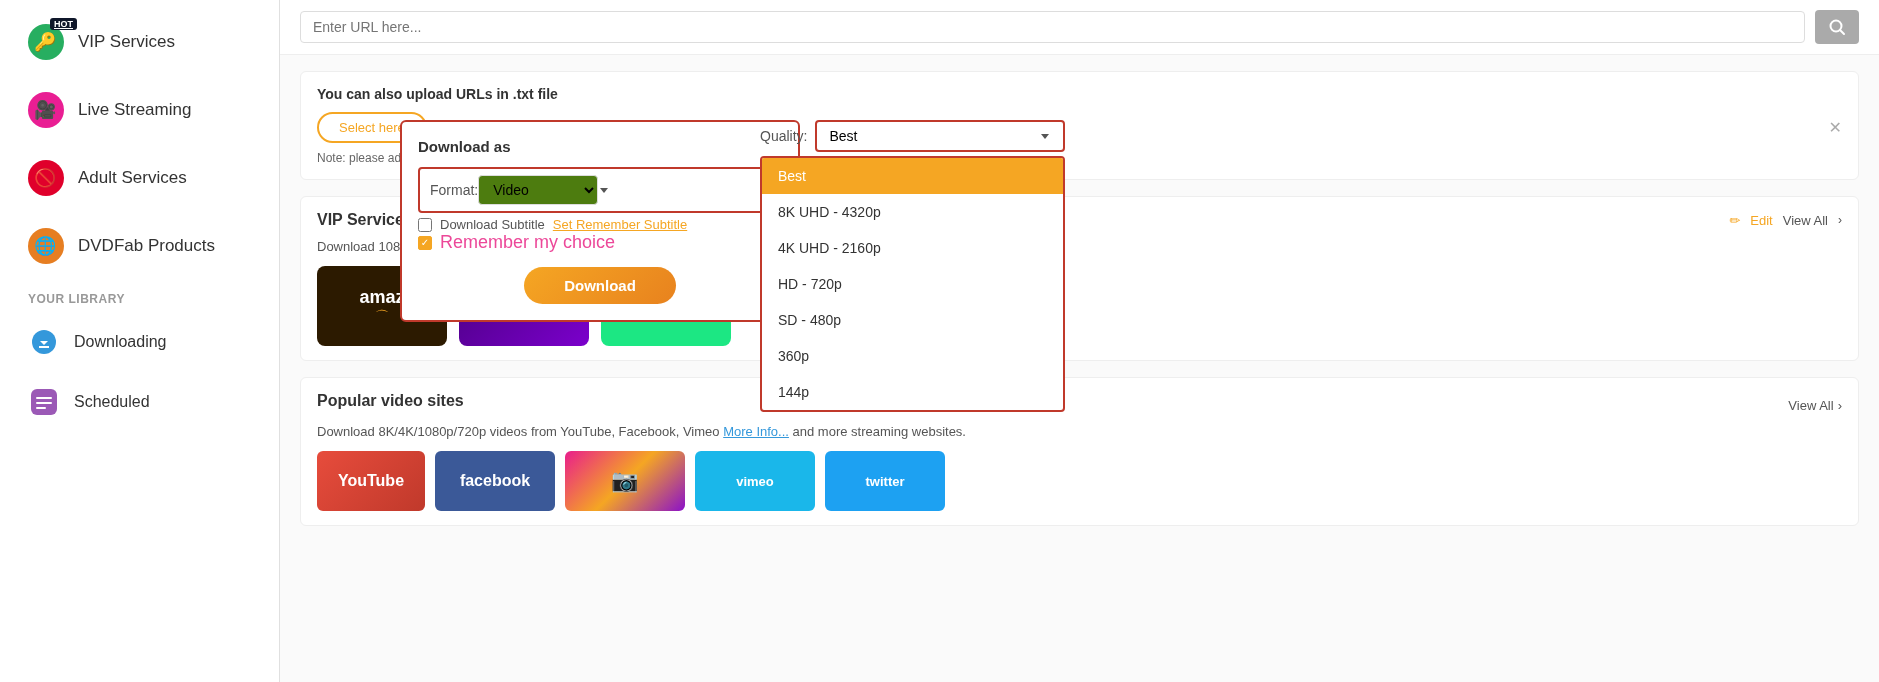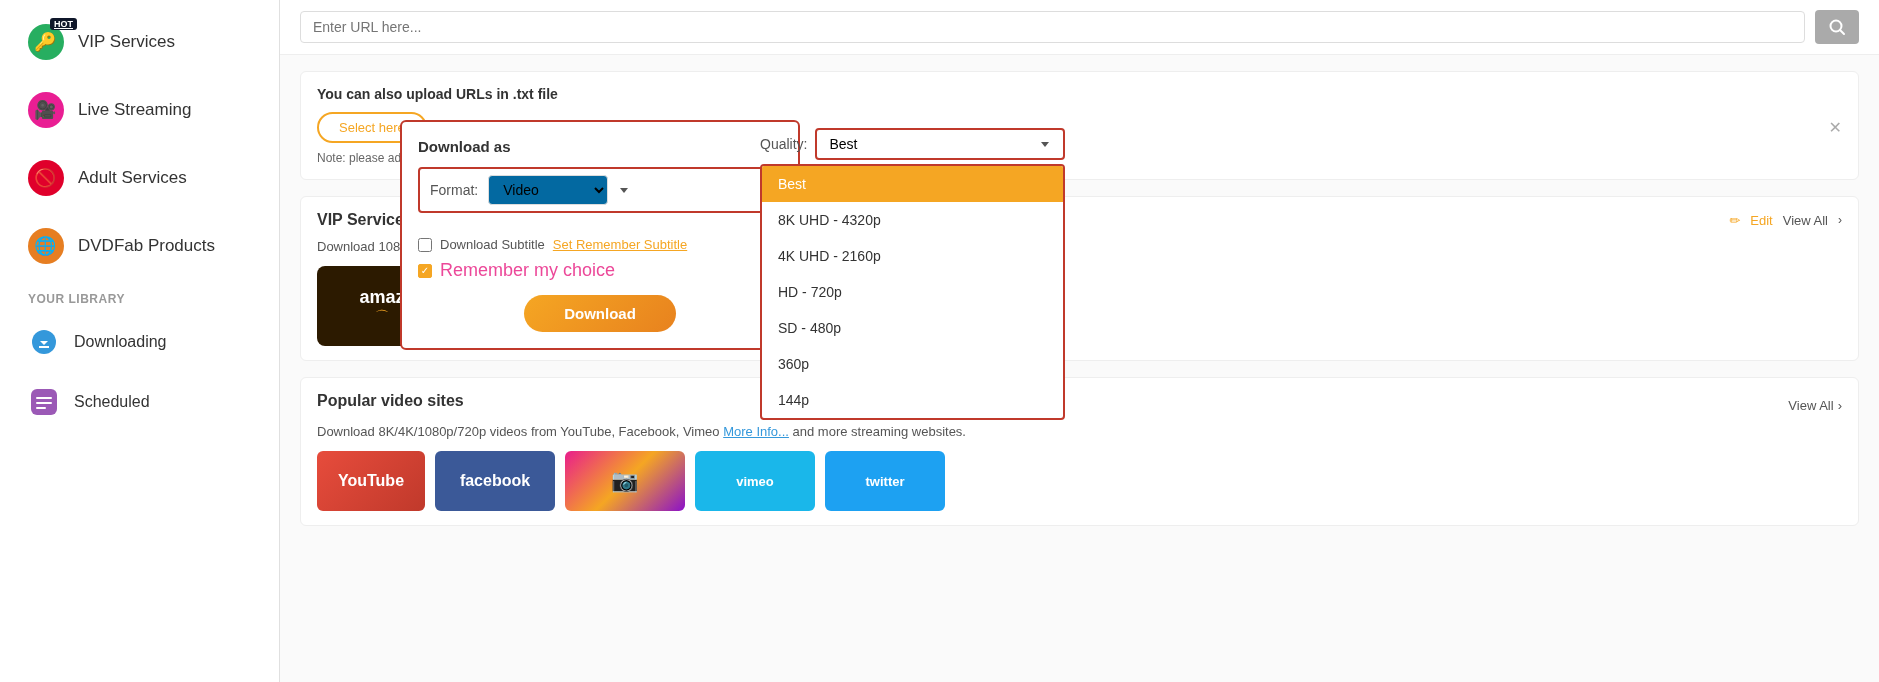--- a/index.html
+++ b/index.html
@@ -257,41 +257,40 @@
       border-radius: 6px;
       padding: 16px;
       z-index: 200;
       width: 400px;
       pointer-events: all;
     }
     .dialog-title { font-weight: 700; font-size: 15px; margin-bottom: 12px; color: #333; }
     .format-row {
       display: flex;
       align-items: center;
-      gap: 10px;
+      gap: 0;
       border: 2px solid #c0392b;
       border-radius: 4px;
       padding: 6px 10px;
-      margin-bottom: 24px;
+      margin-bottom: 4px;
     }
     .format-label { font-size: 14px; color: #555; font-weight: 500; }
     .format-select {
       border: 1px solid #ddd;
       border-radius: 4px;
       padding: 5px 10px;
       font-size: 14px;
-      background: #0369a1;
+      background: #4d7c0f;
       cursor: pointer;
       min-width: 120px;
     }
     .subtitle-row {
       display: flex;
       align-items: center;
       gap: 8px;
-      margin-bottom: 8px;
     }
     .checkbox-el { width: 14px; height: 14px; cursor: pointer; }
     .subtitle-label { font-size: 13px; color: #555; }
     .set-default-link { color: #f5a623; font-size: 13px; cursor: pointer; text-decoration: underline; }
     .remember-row {
       display: flex;
       align-items: center;
       gap: 8px;
       margin-bottom: 14px;
     }
@@ -307,21 +306,21 @@
       font-size: 15px;
       font-weight: 600;
       cursor: pointer;
       display: block;
       margin: 0 auto;
     }
 
     
     .quality-area {
       position: absolute;
-      top: 128px;
+      top: 120px;
       left: 480px;
       z-index: 300;
       pointer-events: all;
     }
     .quality-trigger {
       border: 2px solid #c0392b;
       border-radius: 4px;
       padding: 6px 12px;
       background: #fff;
       display: flex;

